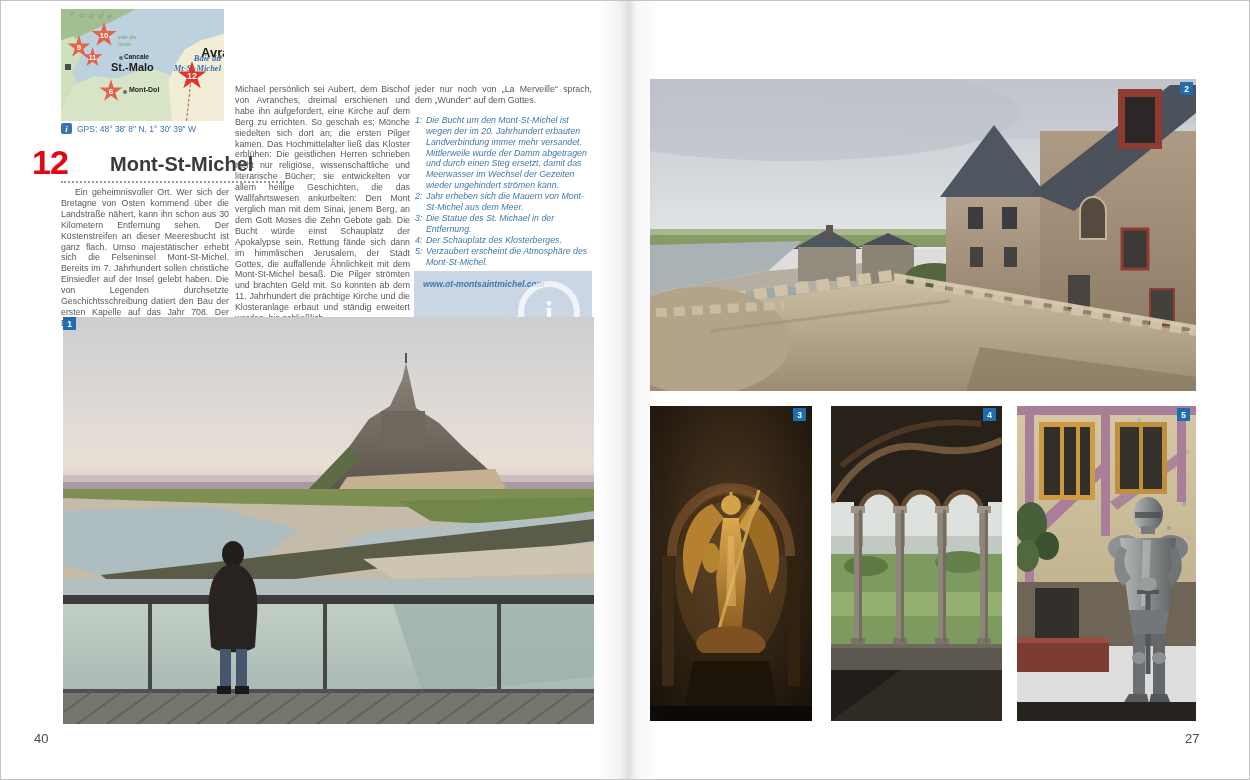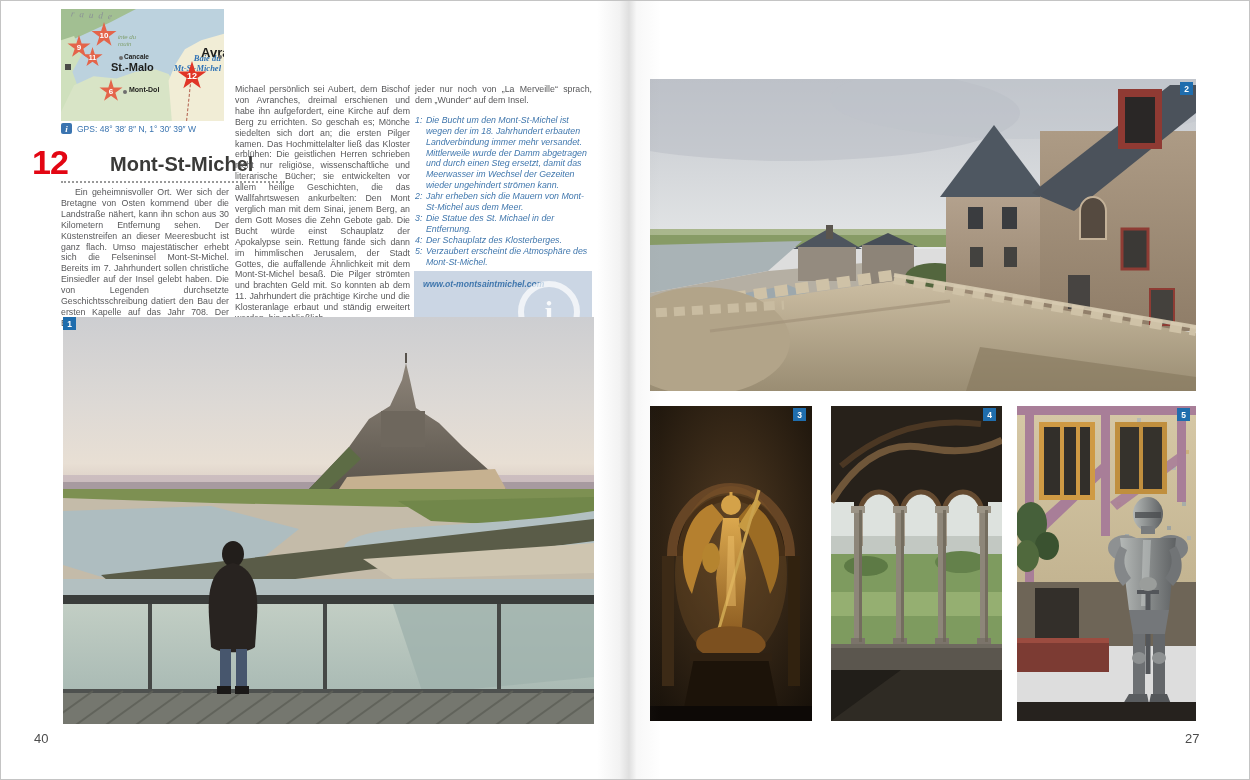--- a/index.html
+++ b/index.html
@@ -111,25 +111,25 @@
   <div class="abs h-title">Mont-St-Michel</div>
   <div class="abs h-rule"></div>
 
   <div class="col col1">
     <p>Ein geheimnisvoller Ort. Wer sich der Bretagne von Osten kommend über die Landstraße nähert, kann ihn schon aus 30 Kilometern Entfernung sehen. Der Küstenstreifen an dieser Meeresbucht ist ganz flach. Umso majestätischer erhebt sich die Felseninsel Mont-St-Michel. Bereits im 7. Jahrhundert sollen christliche Einsiedler auf der Insel gelebt haben. Die von Legenden durchsetzte Geschichtsschreibung datiert den Bau der ersten Kapelle auf das Jahr 708. Der Erzengel</p>
   </div>
   <div class="col col2">
     <p>Michael persönlich sei Aubert, dem Bischof von Avranches, dreimal erschienen und habe ihn aufgefordert, eine Kirche auf dem Berg zu errichten. So geschah es; Mönche siedelten sich dort an; die ersten Pilger kamen. Das Hochmittelalter ließ das Kloster erblühen: Die geistlichen Herren schrieben nicht nur religiöse, wissenschaftliche und literarische Bücher; sie entwickelten vor allem heilige Geschichten, die das Wallfahrtswesen ankurbelten: Den Mont verglich man mit dem Sinai, jenem Berg, an dem Gott Moses die Zehn Gebote gab. Die Bucht würde einst Schauplatz der Apokalypse sein. Rettung fände sich dann im himmlischen Jerusalem, der Stadt Gottes, die auffallende Ähnlichkeit mit dem Mont-St-Michel besaß. Die Pilger strömten und brachten Geld mit. So konnten ab dem 11. Jahrhundert die prächtige Kirche und die Klosteranlage erbaut und ständig erweitert werden, bis schließlich</p>
   </div>
   <div class="col col3">
-    <p>jeder nur noch von „La Merveille“ sprach, dem „Wunder“ auf dem Insel.</p>
+    <p>jeder nur noch von „La Merveille“ sprach, dem „Wunder“ auf dem Gottes.</p>
     <div class="caps">
       <div class="cap">
         <span class="cap-num">1:</span>
-        <span>Die Bucht um den Mont-St-Michel ist wegen der im 18. Jahrhundert erbauten Landverbindung immer mehr versandet. Mittlerweile wurde der Damm abgetragen und durch einen Steg ersetzt, damit das Meerwasser im Wechsel der Gezeiten wieder ungehindert strömen kann.</span>
+        <span>Die Bucht um den Mont-St-Michel ist wegen der im 20. Jahrhundert erbauten Landverbindung immer mehr versandet. Mittlerweile wurde der Damm abgetragen und durch einen Steg ersetzt, damit das Meerwasser im Wechsel der Gezeiten wieder ungehindert strömen kann.</span>
       </div>
       <div class="cap">
         <span class="cap-num">2:</span>
         <span>Jahr erheben sich die Mauern von Mont-St-Michel aus dem Meer.</span>
       </div>
       <div class="cap">
         <span class="cap-num">3:</span>
         <span>Die Statue des St. Michael in der Entfernung.</span>
       </div>
       <div class="cap">

